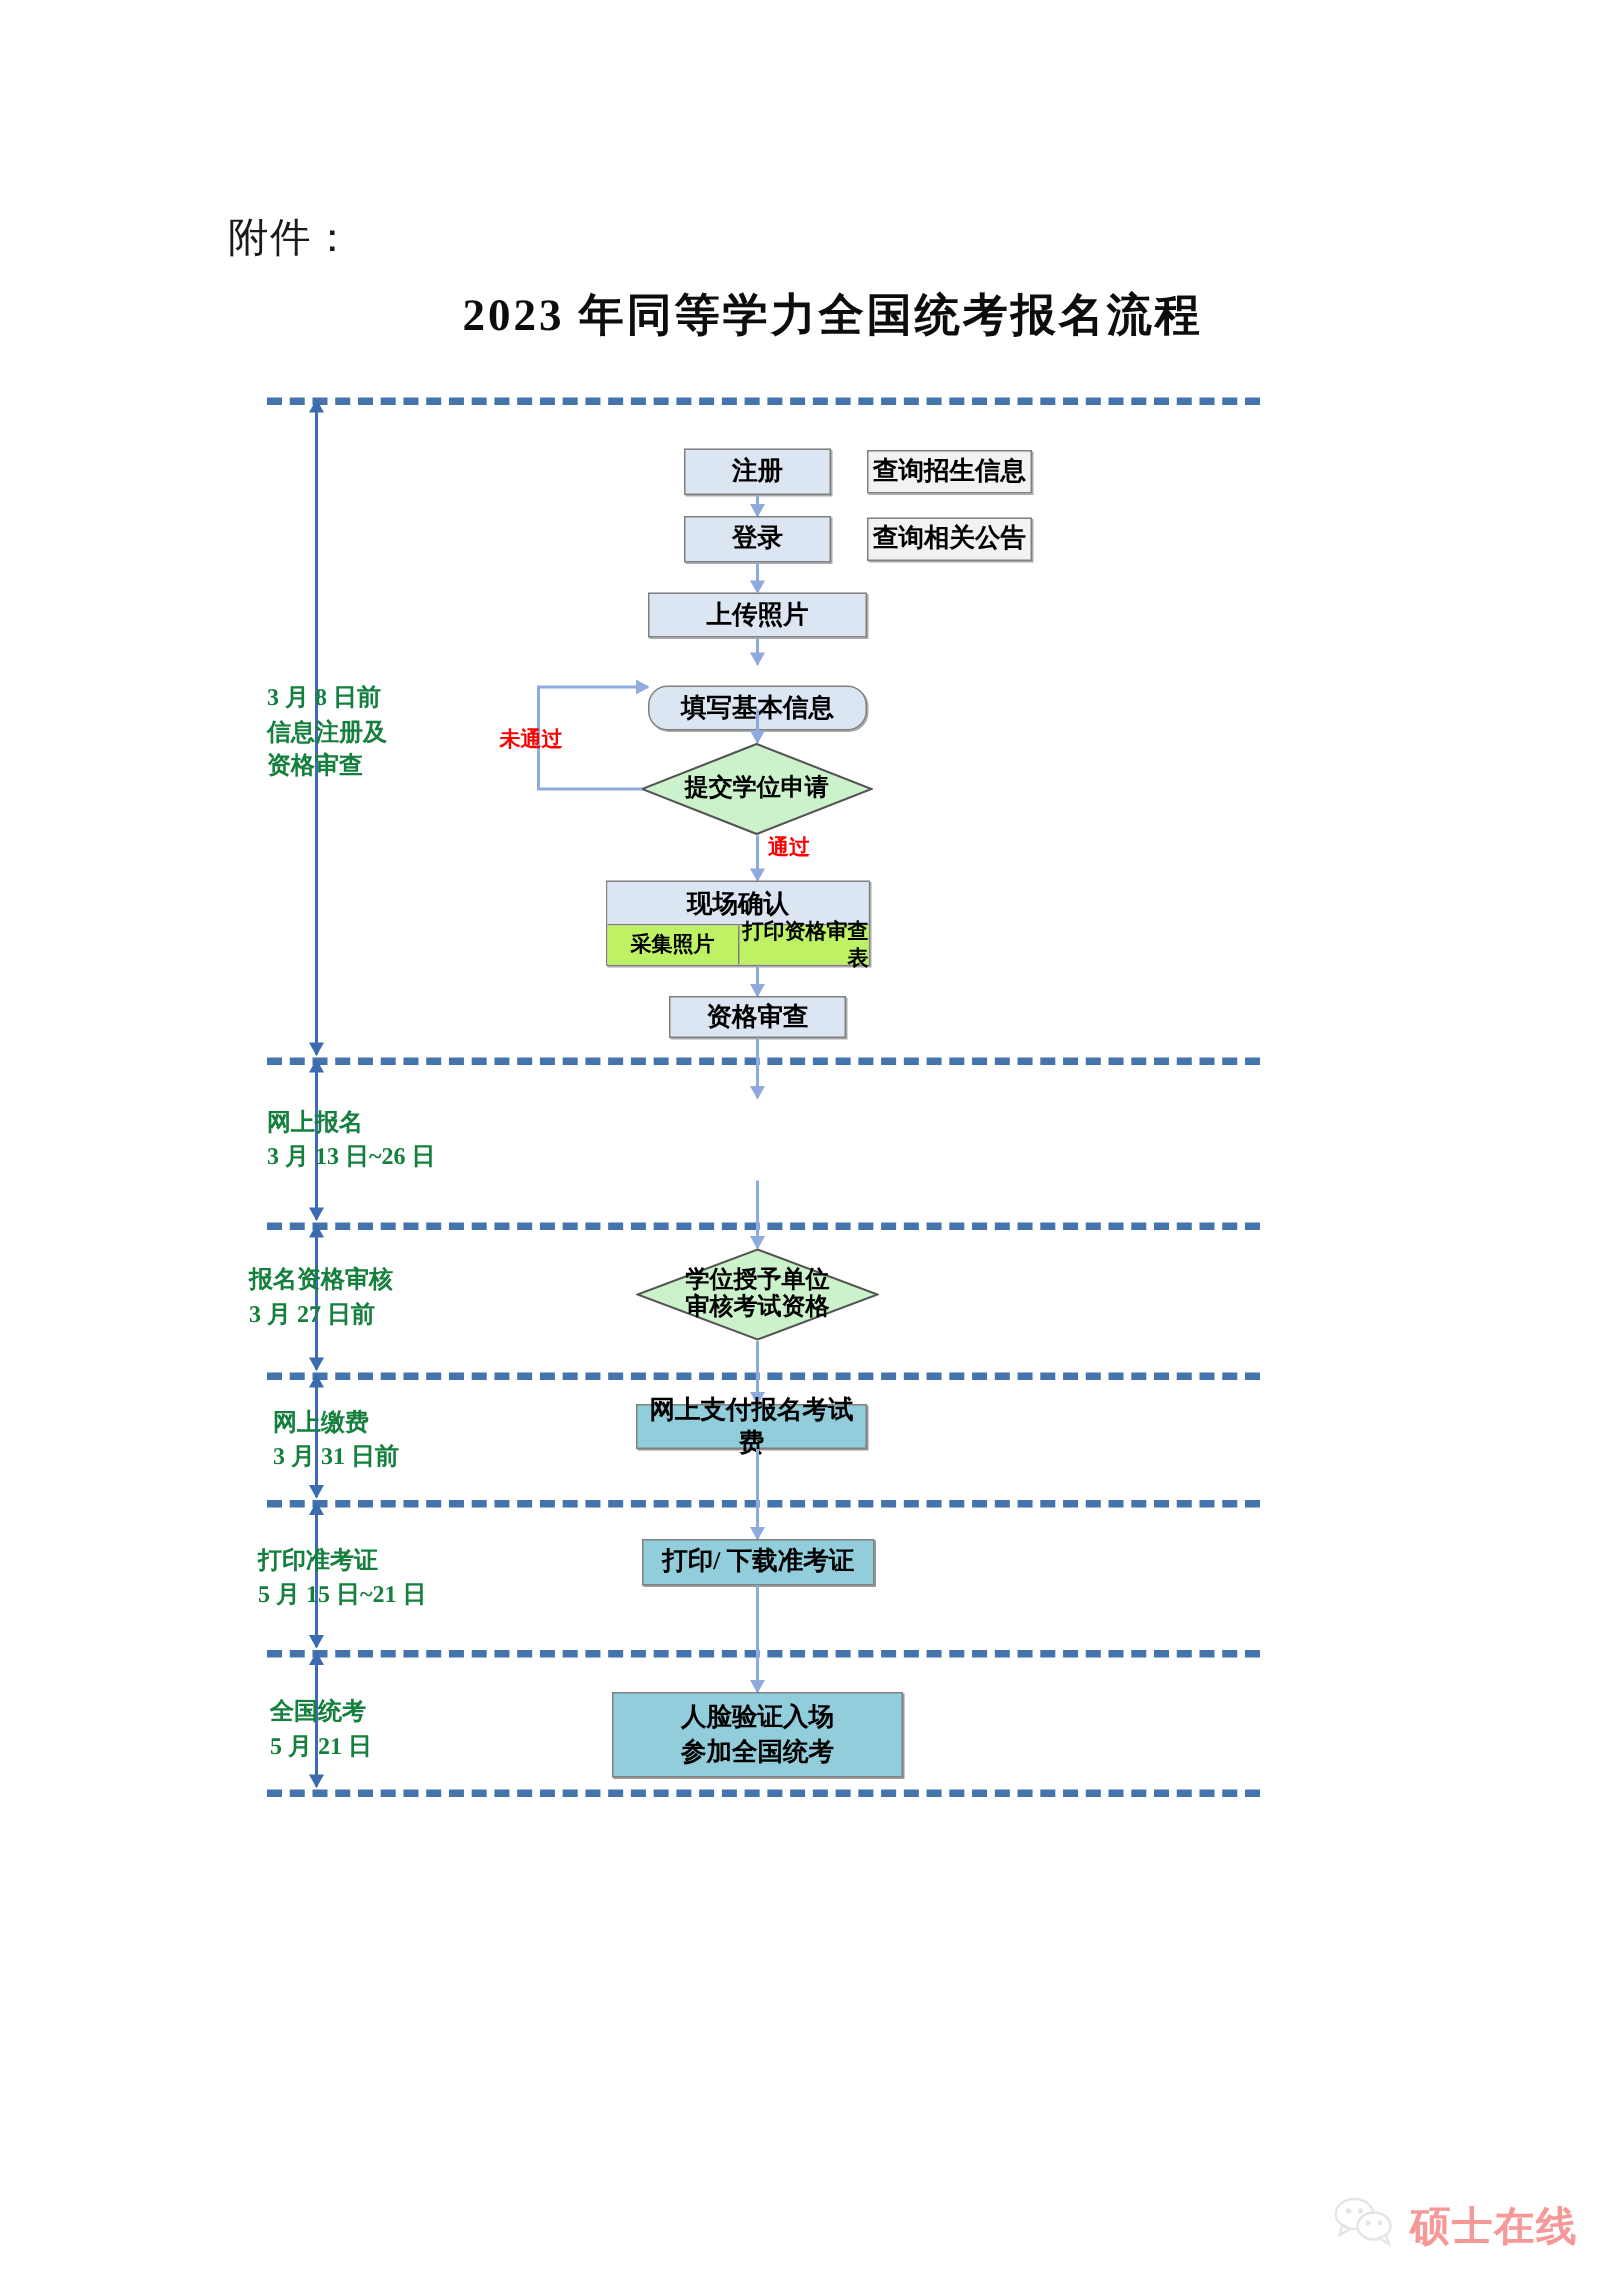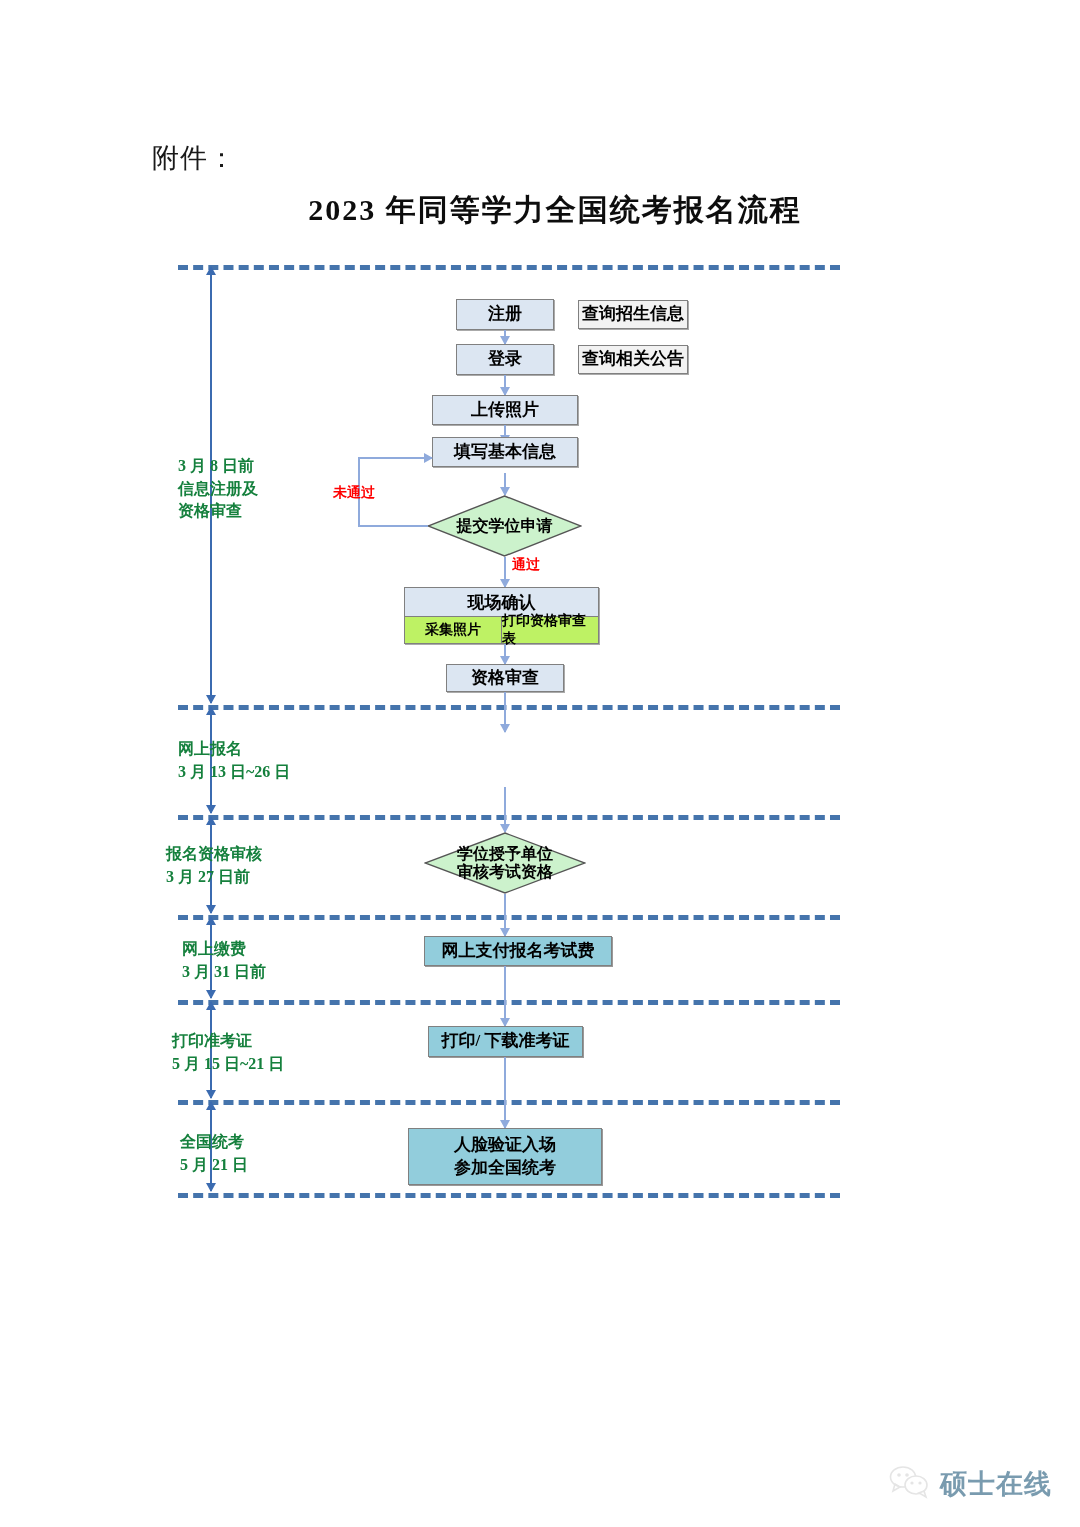--- a/index.html
+++ b/index.html
@@ -230,21 +230,21 @@
     position: absolute;
     right: 28px;
     bottom: 24px;
     display: flex;
     align-items: center;
     gap: 8px;
     opacity: 0.55;
   }
   #watermark .wm-text {
     font-size: 27px;
-    color: #0c4a6e;
+    color: #ef4444;
     font-weight: bold;
     letter-spacing: 1px;
     font-family: "Liberation Serif", "DejaVu Serif", serif;
   }
 </style>
 </head>
 <body>
 
 <div id="attachment-label">附件：</div>
 <div id="doc-title">2023 年同等学力全国统考报名流程</div>
@@ -289,40 +289,40 @@
   <div class="node blue" style="left:456px; top:344px; width:98px; height:31px;">登录</div>
 
   <div class="node plain" style="left:578px; top:345px; width:110px; height:29px;">查询相关公告</div>
 
   <div class="conn-v arrow" style="left:504px; top:375px; height:20px;"></div>
 
   <div class="node blue" style="left:432px; top:395px; width:146px; height:30px;">上传照片</div>
 
   <div class="conn-v arrow" style="left:504px; top:425px; height:18px;"></div>
 
-  <div class="node blue" style="left:432px; top:437px; width:146px; height:30px;">填写基本信息</div>
+  <div class="node blue" style="left:432px; top:457px; width:146px; height:30px;border-radius:13px;">填写基本信息</div>
 
   <div class="conn-v arrow" style="left:504px; top:473px; height:22px;"></div>
 
   <div class="diamond-wrap" style="left:427px; top:495px; width:155px; height:62px;">
     <svg width="155" height="62" viewBox="0 0 155 62">
       <polygon points="77.5,1 154,31 77.5,61 1,31" fill="#ccf2cc" stroke="#555555" stroke-width="1.4"></polygon>
     </svg>
     <div class="diamond-text">提交学位申请</div>
   </div>
 
   <div class="conn-h" style="left:358px; top:525px; width:70px;"></div>
   <div class="conn-v" style="left:358px; top:458px; height:68px;"></div>
   <div class="conn-h arrow-right" style="left:358px; top:457px; width:74px;"></div>
   <div class="edge-label" style="left:333px; top:484px;">未通过</div>
 
   <div class="conn-v arrow" style="left:504px; top:557px; height:30px;"></div>
   <div class="edge-label" style="left:512px; top:556px;">通过</div>
 
-  <div class="confirm-group" style="left:404px; top:587px; width:195px; height:57px;">
+  <div class="confirm-group" style="left:404px; top:587px; width:176px; height:57px;text-align:right;">
     <div class="confirm-head">现场确认</div>
     <div class="confirm-cells">
       <div class="confirm-cell">采集照片</div>
       <div class="confirm-cell">打印资格审查表</div>
     </div>
   </div>
 
   <div class="conn-v arrow" style="left:504px; top:644px; height:20px;"></div>
 
   <div class="node blue" style="left:446px; top:664px; width:118px; height:28px;">资格审查</div>
@@ -335,21 +335,21 @@
   <div class="diamond-wrap" style="left:424px; top:832px; width:162px; height:62px;">
     <svg width="162" height="62" viewBox="0 0 162 62">
       <polygon points="81,1 161,31 81,61 1,31" fill="#ccf2cc" stroke="#555555" stroke-width="1.4"></polygon>
     </svg>
     <div class="diamond-text">学位授予单位
 审核考试资格</div>
   </div>
 
   <div class="conn-v arrow" style="left:504px; top:894px; height:42px;"></div>
 
-  <div class="node teal" style="left:424px; top:936px; width:188px; height:30px;text-align:center;">网上支付报名考试费</div>
+  <div class="node teal" style="left:424px; top:936px; width:154px; height:30px;text-align:center;">网上支付报名考试费</div>
 
   <div class="conn-v arrow" style="left:504px; top:966px; height:60px;"></div>
 
   <div class="node teal" style="left:428px; top:1026px; width:155px; height:31px;">打印/ 下载准考证</div>
 
   <div class="conn-v arrow" style="left:504px; top:1057px; height:71px;"></div>
 
   <div class="node teal" style="left:408px; top:1128px; width:194px; height:57px; white-space:pre-line;">人脸验证入场
 参加全国统考</div>
 

